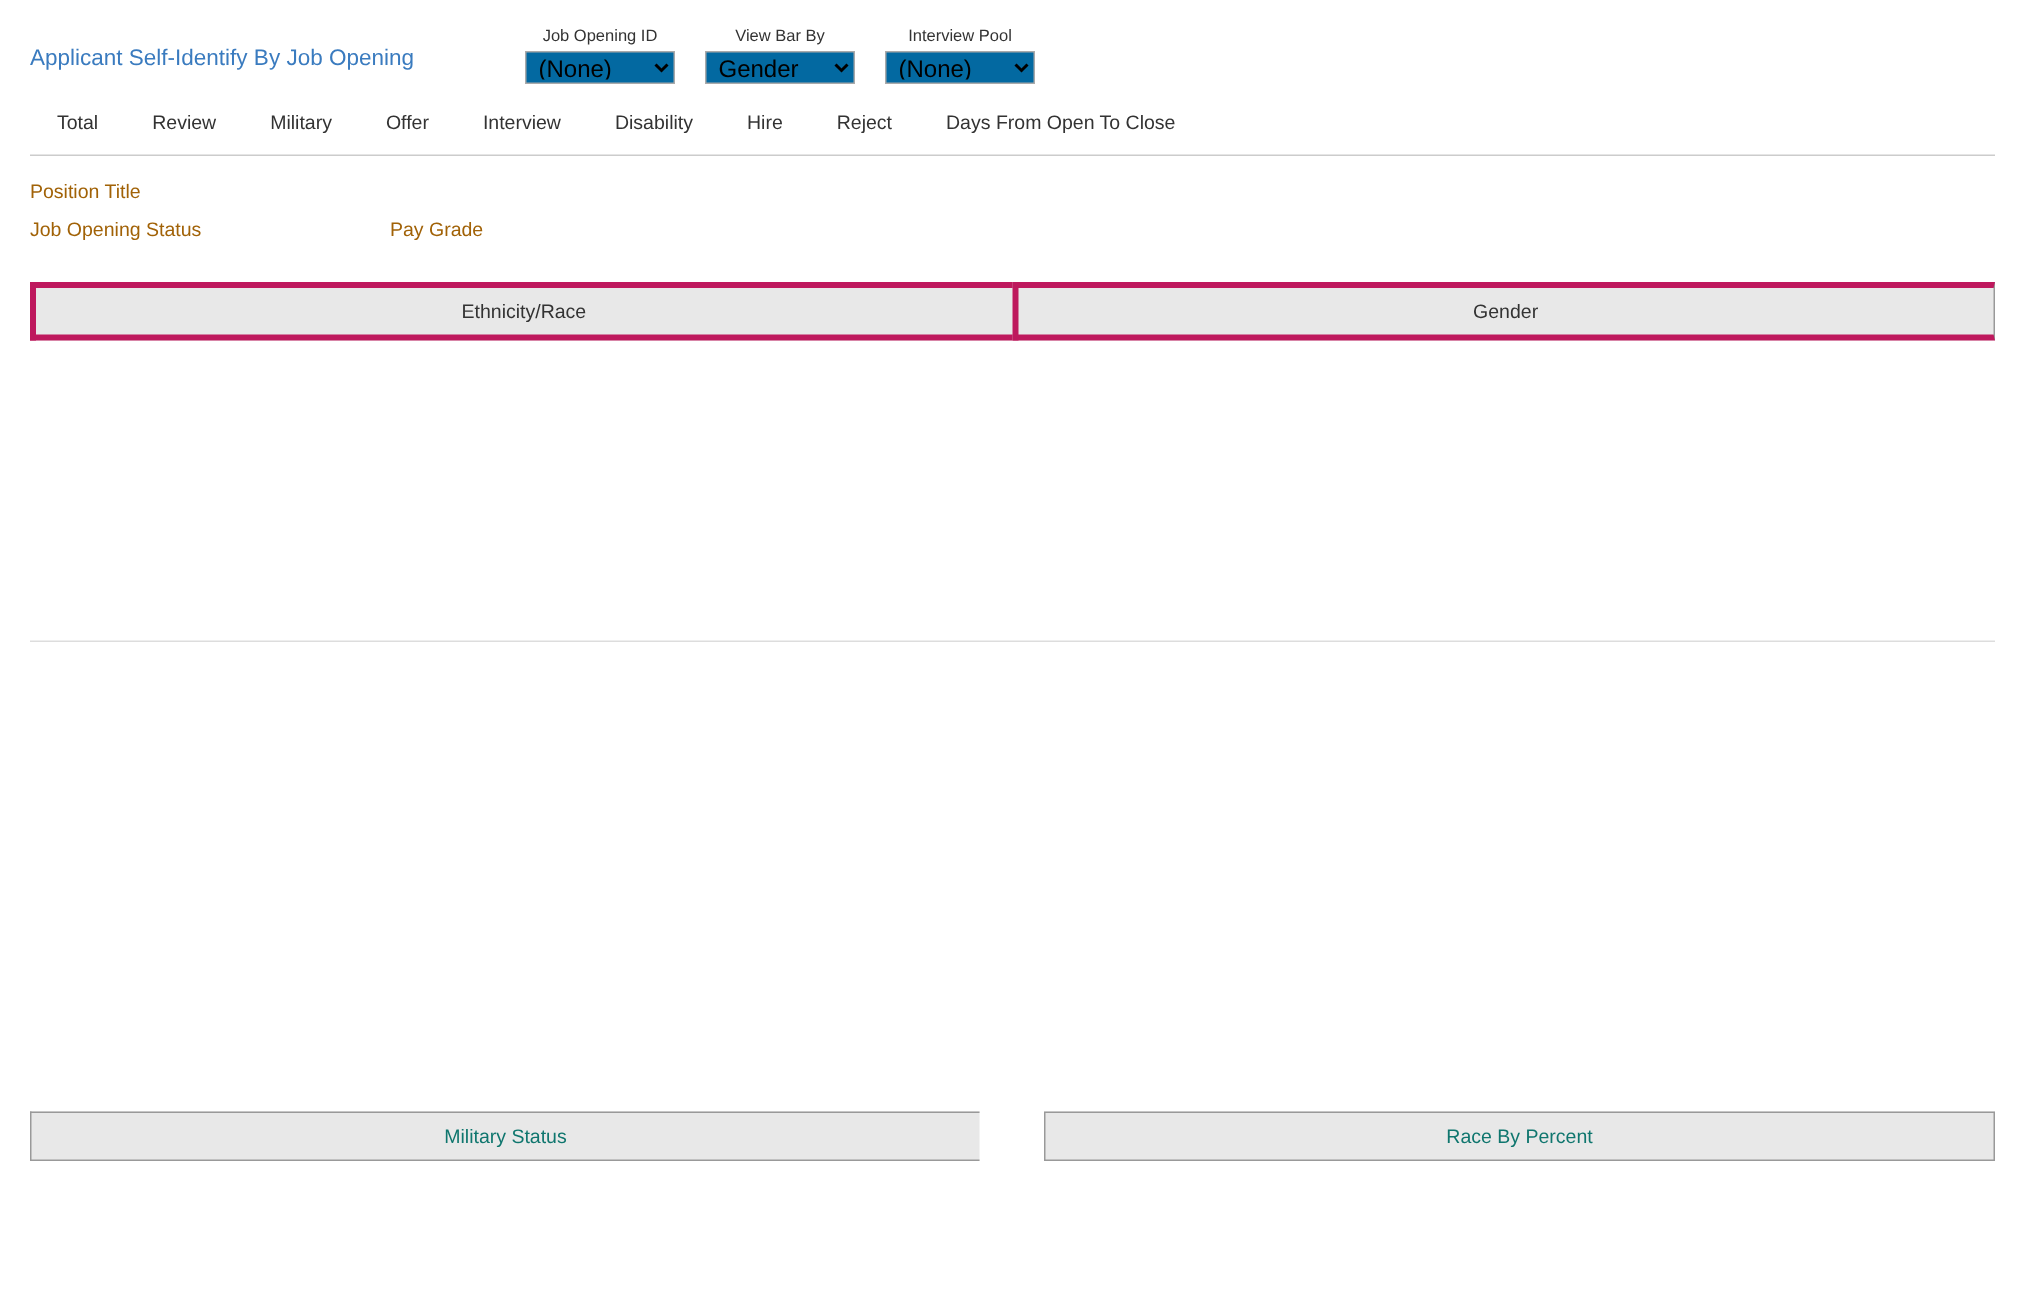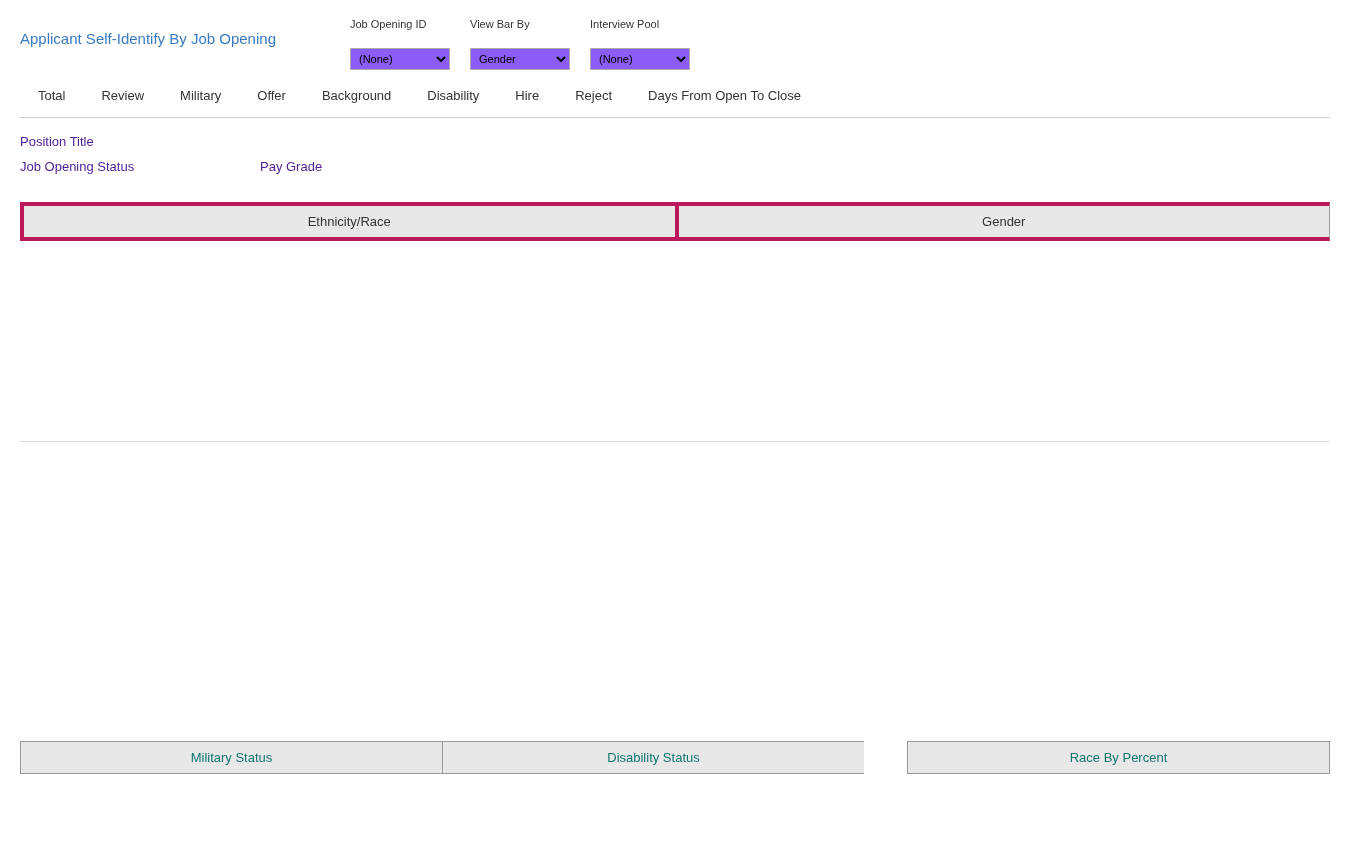--- a/index.html
+++ b/index.html
@@ -44,33 +44,34 @@
 
     .controls-row {
       display: flex;
       gap: 20px;
       align-items: flex-end;
     }
 
     .control-group {
       display: flex;
       flex-direction: column;
-      gap: 18px;
+      gap: 4px;
+      align-items: center;
     }
 
     .control-label {
       font-size: 11px;
       color: #333;
     }
 
     .control-select {
-      font-size: 11px;
+      font-size: 16px;
       padding: 2px 4px;
       border: 1px solid #aaa;
-      background: #8b5cf6;
+      background: #0369a1;
       min-width: 100px;
       height: 22px;
       cursor: pointer;
     }
 
     
     .nav-tabs-row {
       display: flex;
       align-items: center;
       padding: 14px 20px 10px 20px;
@@ -100,21 +101,21 @@
 
     .filter-row {
       display: flex;
       align-items: center;
       margin-bottom: 10px;
       gap: 40px;
     }
 
     .filter-label {
       font-size: 13px;
-      color: #4c1d95;
+      color: #a16207;
       min-width: 200px;
     }
 
     
     .section-panels-top {
       display: flex;
       padding: 8px 20px 0 20px;
       gap: 0;
     }
 
@@ -207,21 +208,21 @@
         </select>
       </div>
     </div>
   </div>
 
   <div class="nav-tabs-row">
     <span class="nav-tab">Total</span>
     <span class="nav-tab">Review</span>
     <span class="nav-tab">Military</span>
     <span class="nav-tab">Offer</span>
-    <span class="nav-tab">Background</span>
+    <span class="nav-tab">Interview</span>
     <span class="nav-tab">Disability</span>
     <span class="nav-tab">Hire</span>
     <span class="nav-tab">Reject</span>
     <span class="nav-tab">Days From Open To Close</span>
   </div>
 
   <hr class="nav-divider">
 
   <div class="filter-section">
     <div class="filter-row">
@@ -237,17 +238,16 @@
     <div class="section-panel-btn">Ethnicity/Race</div>
     <div class="section-panel-btn" style="border-right:1px solid #999;">Gender</div>
   </div>
 
   <div class="content-area" style="position:relative; height:420px; margin-top:0;">
     <hr class="mid-divider">
   </div>
 
   <div class="section-panels-bottom">
     <div class="section-panel-btn-bottom">Military Status</div>
-    <div class="section-panel-btn-bottom">Disability Status</div>
     <div class="section-panel-btn-bottom" style="border-right:1px solid #999;margin-left:43px;">Race By Percent</div>
   </div>
 
 </div>
 
 </body></html>

